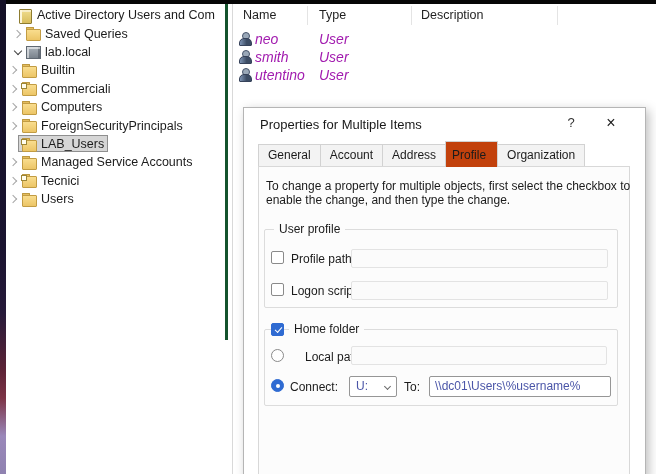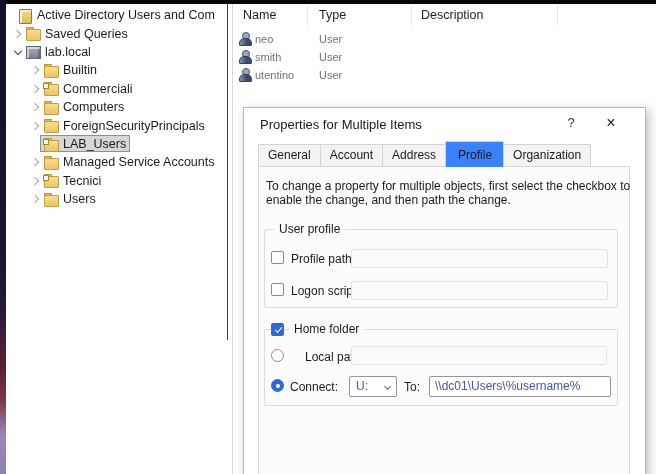--- a/index.html
+++ b/index.html
@@ -6,25 +6,25 @@
   body { font-family:"Liberation Sans", sans-serif; background:#888; }
   .screen { position:relative; width:656px; height:474px; overflow:hidden; background:#ffffff; }
 
   
   .desktop-strip { position:absolute; left:0; top:0; width:6px; height:474px; z-index:5;
     background:linear-gradient(180deg,#141026 0%,#1a1430 52%,#261a3a 66%,#5c2336 78%,#7c3346 84%,#9a88ba 92%,#8f82b0 100%); }
   .top-strip { position:absolute; left:0; top:0; width:656px; height:4px; background:#060606; z-index:4; }
 
   
   .tree-panel { position:absolute; left:6px; top:4px; width:222px; height:336px; background:#fff;
-    border-right:1px solid #14532d; overflow:hidden; padding-top:2px; }
+    border-right:3px solid #14532d; overflow:hidden; padding-top:2px; }
   .trow { display:flex; align-items:center; height:18.4px; white-space:nowrap; font-size:12.5px; color:#1c1c1c; }
   .trow.d0 { padding-left:12px; }
   .trow.d1 { padding-left:4px; }
-  .trow.d2 { padding-left:22px; }
+  .trow.d2 { }
   .chev { width:16px; flex:0 0 16px; display:flex; align-items:center; justify-content:center; }
   .chev.right::before { content:""; width:5px; height:5px; border-top:1.4px solid #a6a6a6; border-right:1.4px solid #a6a6a6; transform:rotate(45deg); margin-right:2px; }
   .chev.down::before { content:""; width:5px; height:5px; border-top:1.6px solid #404040; border-right:1.6px solid #404040; transform:rotate(135deg); margin-bottom:2px; }
   .ico { position:relative; width:14px; height:13px; flex:0 0 14px; margin-right:5px; }
   
   .ico.folder::before { content:""; position:absolute; left:0; top:0; width:6px; height:3px; background:#e3bc5d; border:1px solid #bd9840; border-bottom:none; border-radius:1px 1px 0 0; }
   .ico.folder::after { content:""; position:absolute; left:0; top:2px; width:13px; height:10px; background:linear-gradient(180deg,#fae austin 0%,#f4d07a 100%); background:linear-gradient(180deg,#f9dd8e 0%,#ecc566 100%); border:1px solid #c29c43; border-radius:1px; }
   
   .ico.ou .badge { position:absolute; left:-1px; top:1px; width:6px; height:6px; background:#fffdf0; border:1px solid #9d8636; z-index:2; }
   
@@ -36,39 +36,39 @@
   .hl { display:flex; align-items:flex-end; background:#d6d6d6; border:1px solid #8f8f8f; padding:0 3px; margin-left:-4px; height:17px; }
   .hl .ico { margin-right:5px; }
 
   
   .list-panel { position:absolute; left:232px; top:4px; width:424px; height:470px; background:#fff; border-left:1px solid #d9d9d9; }
   .lv-header { position:relative; height:22px; font-size:12.5px; color:#1f1f1f; }
   .lv-header .h { position:absolute; top:0; line-height:22px; }
   .h-name { left:10px; } .h-type { left:86px; } .h-desc { left:188px; }
   .vdiv { position:absolute; top:2px; width:1px; height:19px; background:#e4e4e4; }
   .vd1 { left:74px; } .vd2 { left:178px; } .vd3 { left:324px; }
-  .lv-row { position:absolute; left:0; width:420px; height:18px; font-size:11px; color:#737373; }
+  .lv-row { position:absolute; left:0; width:420px; height:18px; font-size:14px; color:#a21caf;font-style:italic; }
   .lv-row .nm { position:absolute; left:22px; line-height:18px; }
   .lv-row .tp { position:absolute; left:86px; line-height:18px; }
   .lv-row .ds { position:absolute; left:188px; line-height:18px; }
   .user-ico { position:absolute; left:6px; top:2px; width:13px; height:14px; }
   .user-ico::before { content:""; position:absolute; left:3px; top:0; width:6px; height:6px; border-radius:50%; background:#9aa8b8; border:1px solid #46536a; }
   .user-ico::after { content:""; position:absolute; left:0; bottom:0; width:11px; height:6px; border-radius:5px 5px 1px 1px; background:linear-gradient(90deg,#7e94b4 0%,#3c4c64 60%); border:1px solid #36425a; }
 
   
   .dialog { position:absolute; left:243px; top:107px; width:403px; height:372px; background:#ffffff;
     border:1px solid #b5b5b5; box-shadow:3px 3px 10px rgba(0,0,0,.25); z-index:10; }
   .dlg-title { position:absolute; left:16px; top:9px; font-size:13px; color:#191919; }
   .dlg-btn { position:absolute; top:4px; width:26px; height:22px; text-align:center; line-height:22px; color:#333; }
   .dlg-help { left:314px; font-size:13px; }
   .dlg-close { left:354px; font-size:16px; color:#1a1a1a; }
 
   .tabs { position:absolute; left:14px; top:35px; height:24px; display:flex; align-items:flex-end; }
   .tab { font-size:12px; color:#1b1b1b; background:#f3f3f3; border:1px solid #d2d2d2; padding:3px 9px 4px 9px; margin-right:-1px; position:relative; }
-  .tab.active { background:#3b82f6; border-bottom:none; padding:6px 11px 5px 12px; z-index:3; }
+  .tab.active { background:#c2410c; border-bottom:none; padding:6px 11px 5px 6px; z-index:3; }
 
   .page { position:absolute; left:14px; top:58px; width:372px; height:320px; background:#fcfcfc; border:1px solid #d8d8d8; }
   .instr { position:absolute; left:7px; font-size:12px; color:#1b1b1b; white-space:nowrap; }
   .i1 { top:12px; } .i2 { top:26px; }
 
   .grp { position:absolute; left:5px; width:354px; border:1px solid #dcdcdc; border-radius:2px; }
   .grp1 { top:62px; height:79px;padding-left:35px; }
   .grp2 { top:162px; height:77px; }
   .legend { position:absolute; left:9px; top:-8px; background:#fcfcfc; padding:0 5px; font-size:12px; color:#1b1b1b; }
 
@@ -194,21 +194,21 @@
     <div class="tabs">
       <div class="tab">General</div>
       <div class="tab">Account</div>
       <div class="tab">Address</div>
       <div class="tab active">Profile</div>
       <div class="tab">Organization</div>
     </div>
 
     <div class="page">
       <div class="instr i1">To change a property for multiple objects, first select the checkbox to</div>
-      <div class="instr i2">enable the change, and then path the change.</div>
+      <div class="instr i2">enable the change, and then type the change.</div>
 
       <div class="grp grp1">
         <span class="legend">User profile</span>
         <span class="cb" style="left:6px; top:21px"></span>
         <span class="lbl" style="left:26px; top:22px">Profile path:</span>
         <div class="field" style="left:86px; top:19px; width:257px"></div>
         <span class="cb" style="left:6px; top:53px"></span>
         <span class="lbl" style="left:26px; top:54px">Logon script:</span>
         <div class="field" style="left:86px; top:51px; width:257px"></div>
       </div>

